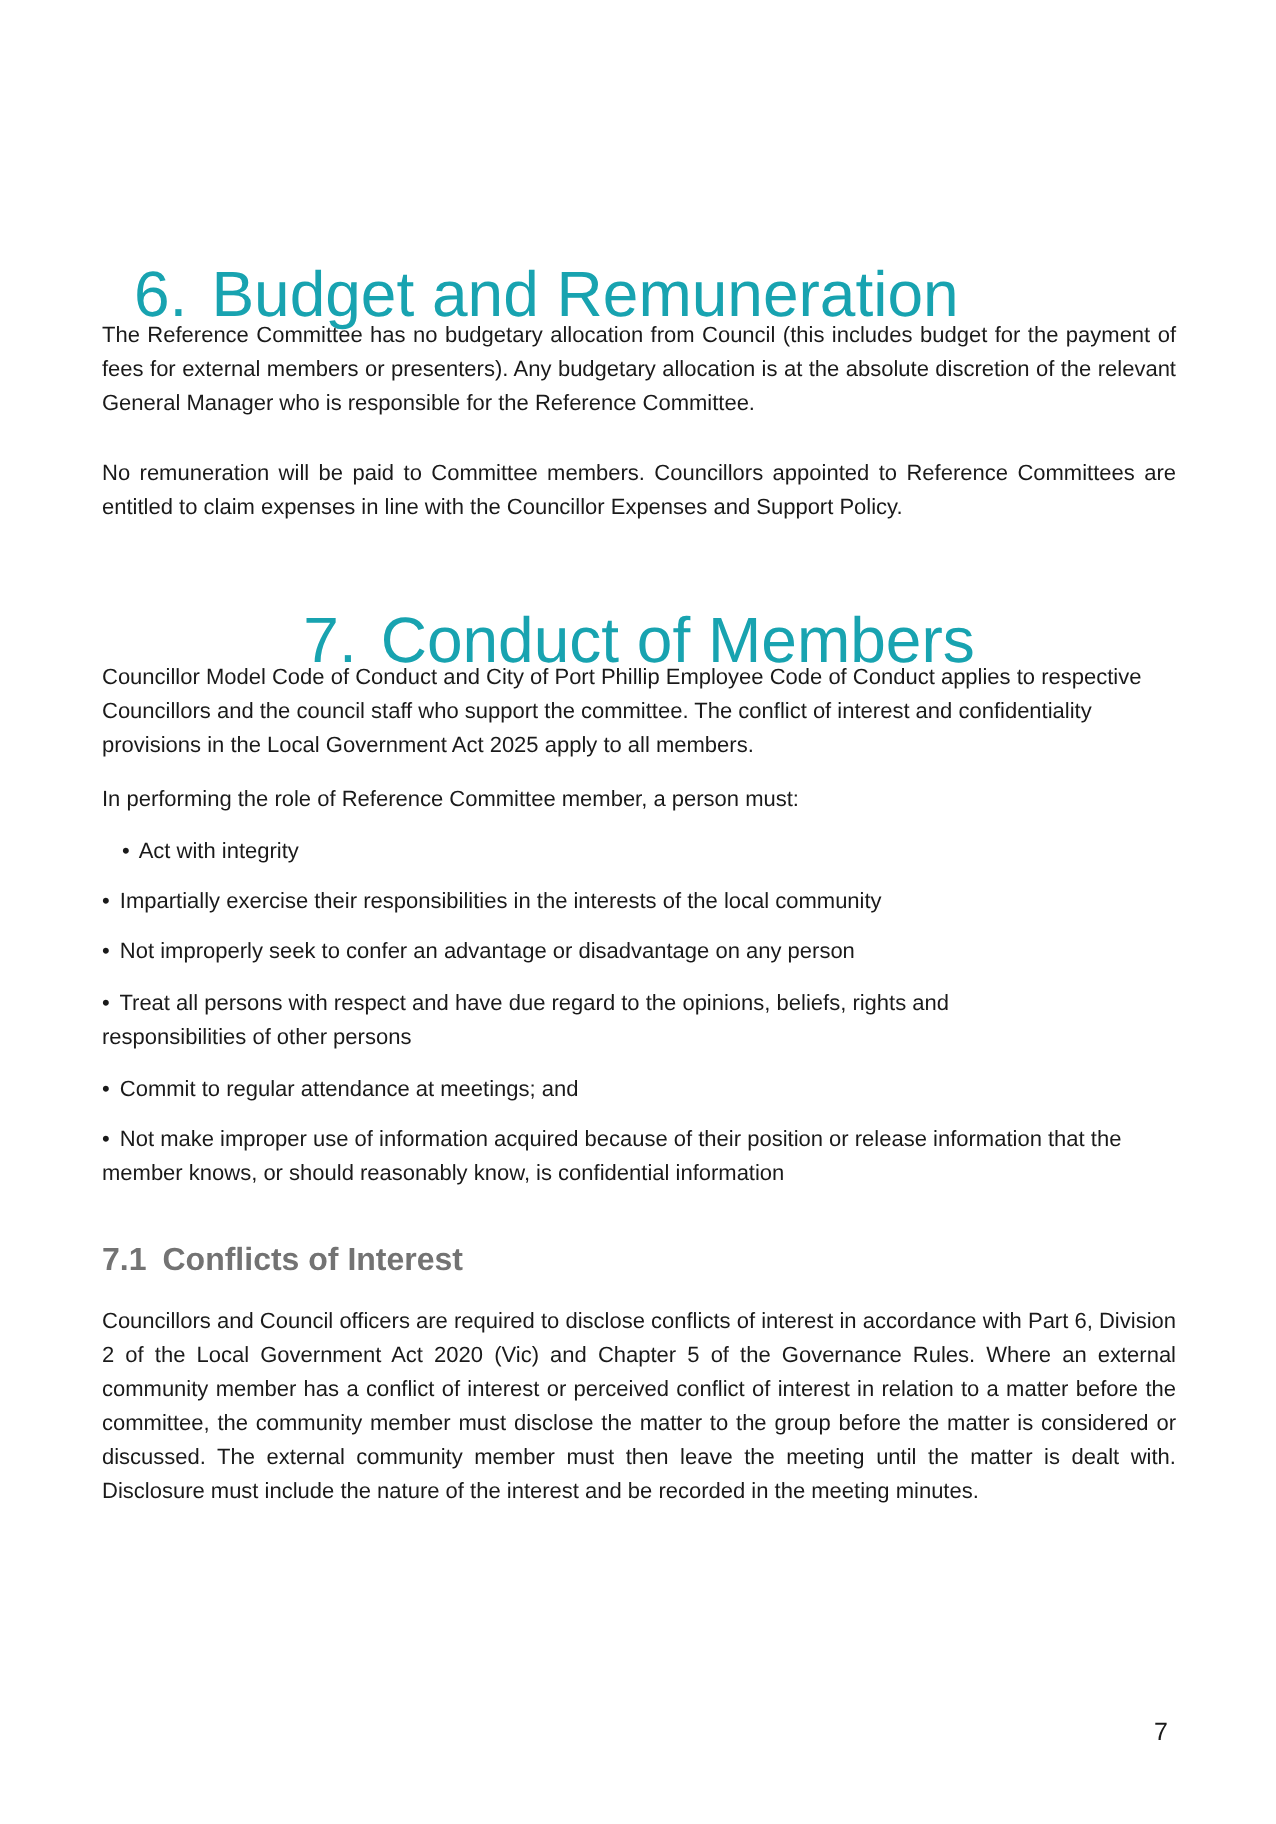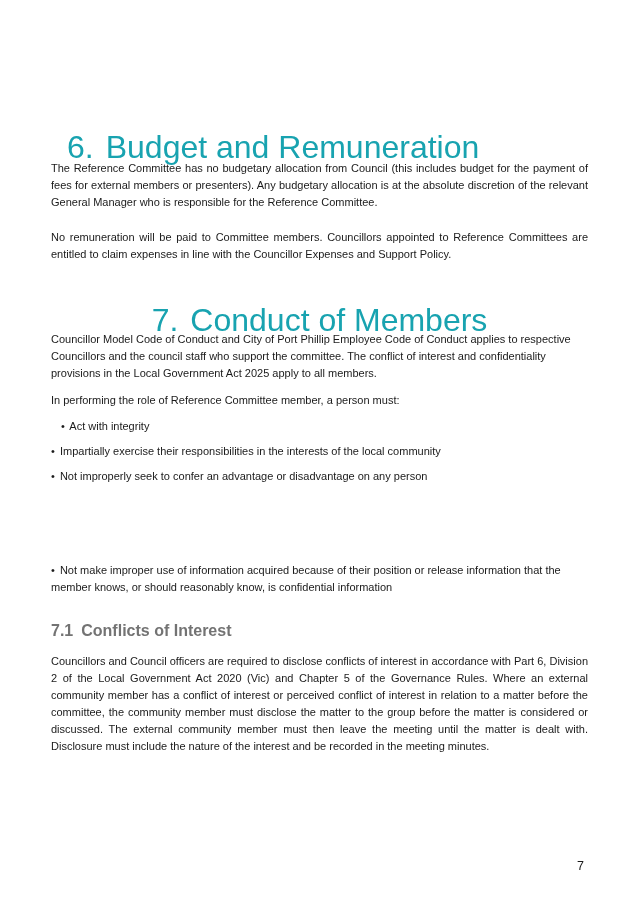--- a/index.html
+++ b/index.html
@@ -105,20 +105,26 @@
 
   <div class="content" style="top:418px;margin-left:10px;">
     <p><span class="bullet-glyph">•</span> <span>Act with integrity</span></p>
   </div>
   <div class="content" style="top:443px;">
     <p><span class="bullet-glyph">•</span> <span>Impartially exercise their responsibilities in the interests of the local community</span></p>
   </div>
   <div class="content" style="top:468px;">
     <p><span class="bullet-glyph">•</span> <span>Not improperly seek to confer an advantage or disadvantage on any person</span></p>
   </div>
+  <div class="content" style="top:494px; width:470px;">
+    <p><span class="bullet-glyph">•</span> <span>Treat all persons with respect and have due regard to the opinions, beliefs, rights and responsibilities of other persons</span></p>
+  </div>
+  <div class="content" style="top:537px;">
+    <p><span class="bullet-glyph">•</span> <span>Commit to regular attendance at meetings; and</span></p>
+  </div>
   <div class="content" style="top:562px; width:530px;">
     <p><span class="bullet-glyph">•</span> <span>Not make improper use of information acquired because of their position or release information that the member knows, or should reasonably know, is confidential information</span></p>
   </div>
 
   <div class="content" style="top:617px;">
     <h2 class="subsection">
       <span class="num">7.1</span><span>Conflicts of Interest</span>
     </h2>
   </div>
 

